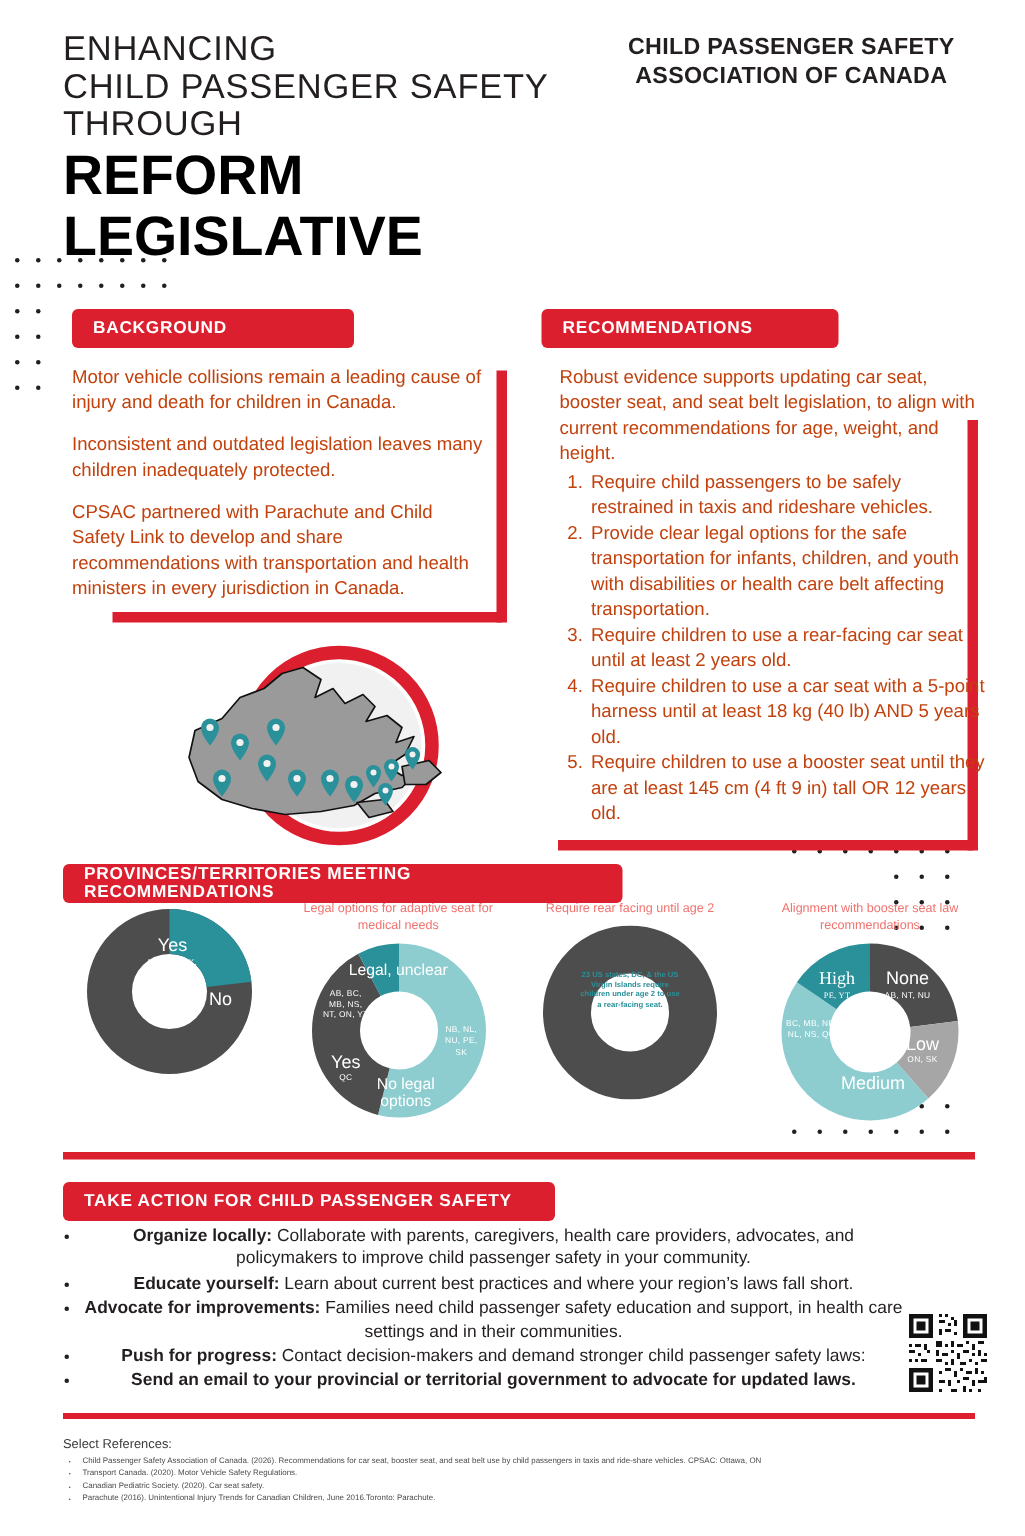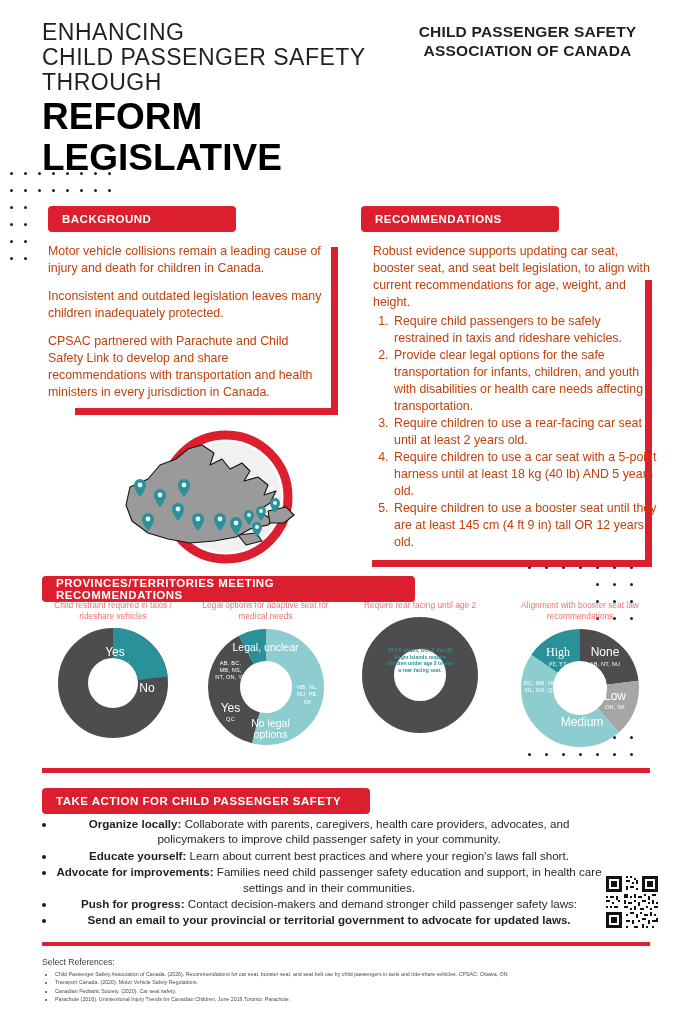--- a/index.html
+++ b/index.html
@@ -169,21 +169,21 @@
   <div class="pill" style="left:361px;top:206px;width:170px;">
     <span>RECOMMENDATIONS</span>
   </div>
   <div class="frame-right" style="left:645px;top:280px;width:7px;height:287px;"></div>
   <div class="frame-bottom" style="left:372px;top:560px;width:280px;height:7px;border-radius:0 0 4px 0;"></div>
 
   <div class="bodytext" style="left:361px;top:243px;width:284px;margin-left:12px;">
     <p style="margin-bottom:2px;">Robust evidence supports updating car seat, booster seat, and seat belt legislation, to align with current recommendations for age, weight, and height.</p>
     <ol>
       <li>Require child passengers to be safely restrained in taxis and rideshare vehicles.</li>
-      <li>Provide clear legal options for the safe transportation for infants, children, and youth with disabilities or health care needs affecting transportation.</li>
+      <li>Provide clear legal options for the safe transportation for infants, children, and youth with disabilities or health care belt affecting transportation.</li>
       <li>Require children to use a rear-facing car seat until at least 2 years old.</li>
       <li>Require children to use a car seat with a 5-point harness until at least 18 kg (40 lb) AND 5 years old.</li>
       <li>Require children to use a booster seat until they are at least 145 cm (4 ft 9 in) tall OR 12 years old.</li>
     </ol>
   </div>
 
   <div class="map-area">
     <svg width="250" height="150" viewBox="0 0 250 150">
       <circle cx="108" cy="72" r="62" fill="none" stroke="#dc1f2e" stroke-width="9"></circle>
       <circle cx="108" cy="72" r="55" fill="#f1f1f1"></circle>
@@ -221,21 +221,20 @@
     </svg>
   </div>
 
   <div class="pill" style="left:42px;top:576px;width:345px;">
     <span>PROVINCES/TERRITORIES MEETING RECOMMENDATIONS</span>
   </div>
 
   <div class="charts">
 
     <div class="chart" style="left:38px;width:150px;">
-      <div class="chart-title">Child restraint required in taxis / rideshare vehicles</div>
       <div class="donut" style="width:110px;height:110px;">
         <svg width="110" height="110" viewBox="0 0 110 110">
           <circle cx="55" cy="55" r="40" fill="none" stroke="#4d4d4d" stroke-width="30"></circle>
           <path d="M55 15 A40 40 0 0 1 30.5 87.6" fill="none" stroke="none"></path>
           <circle cx="55" cy="55" r="40" fill="none" stroke="#2a9099" stroke-width="30" stroke-dasharray="58 193" transform="rotate(-90 55 55)"></circle>
         </svg>
         <div class="seg-label" style="left:34px;top:18px;width:46px;">
           <div class="seg-name">Yes</div>
           <div class="seg-prov" style="margin-top:3px;">NL, QC, SK,</div>
         </div>

